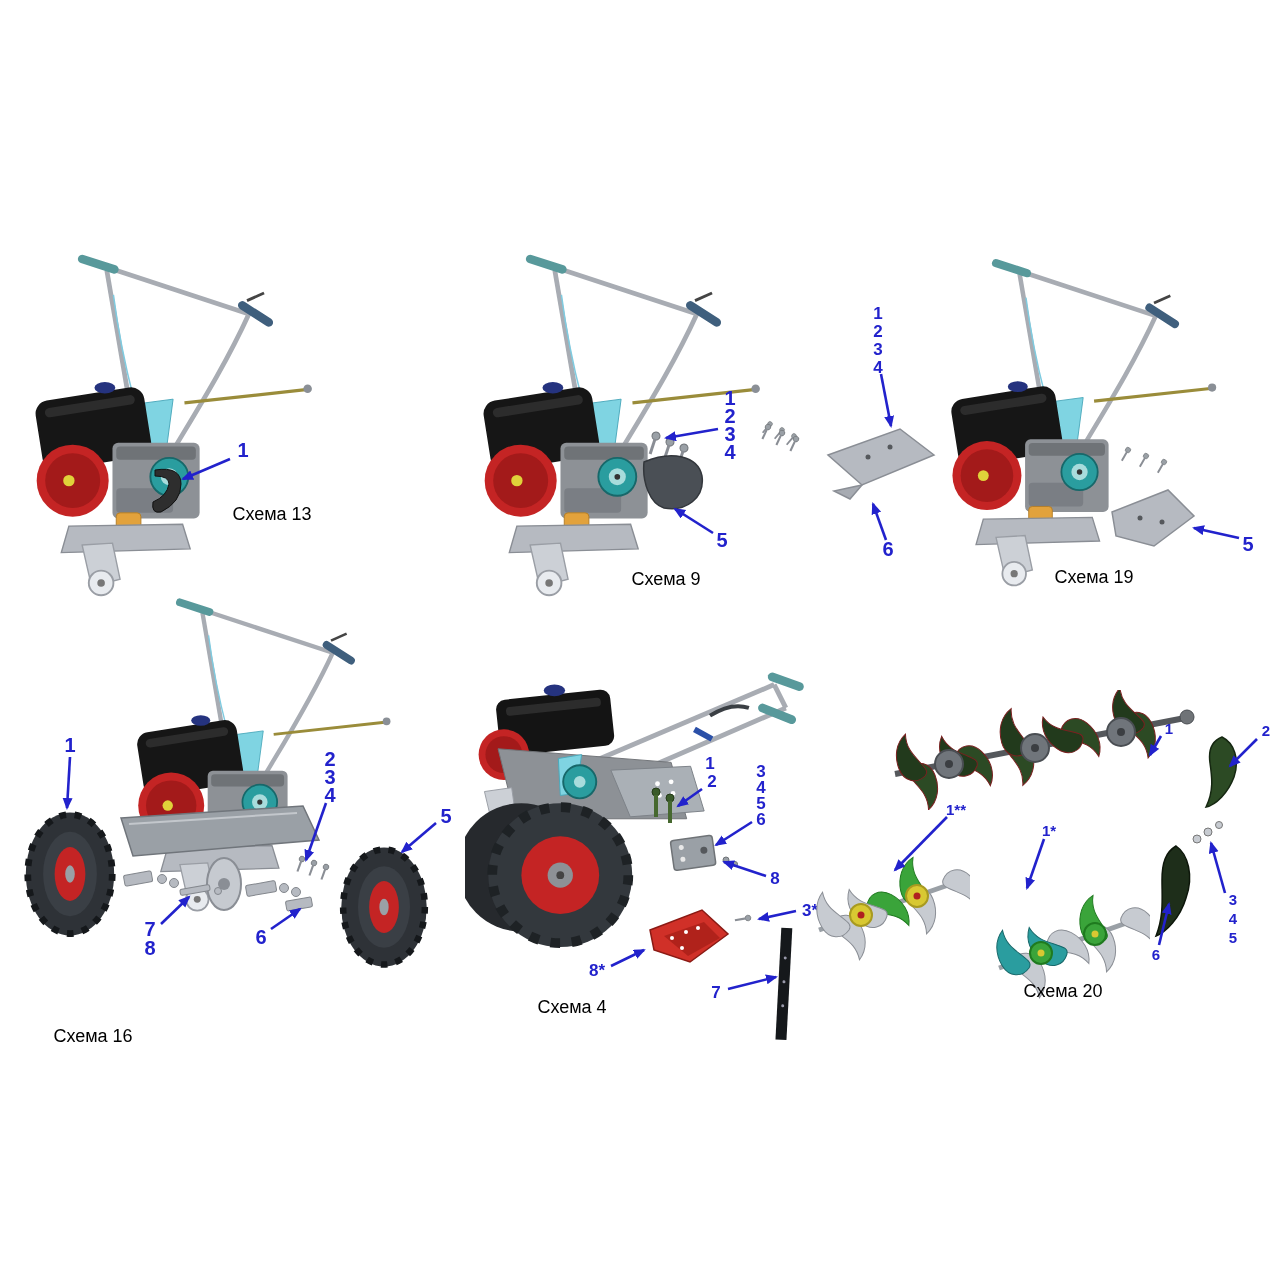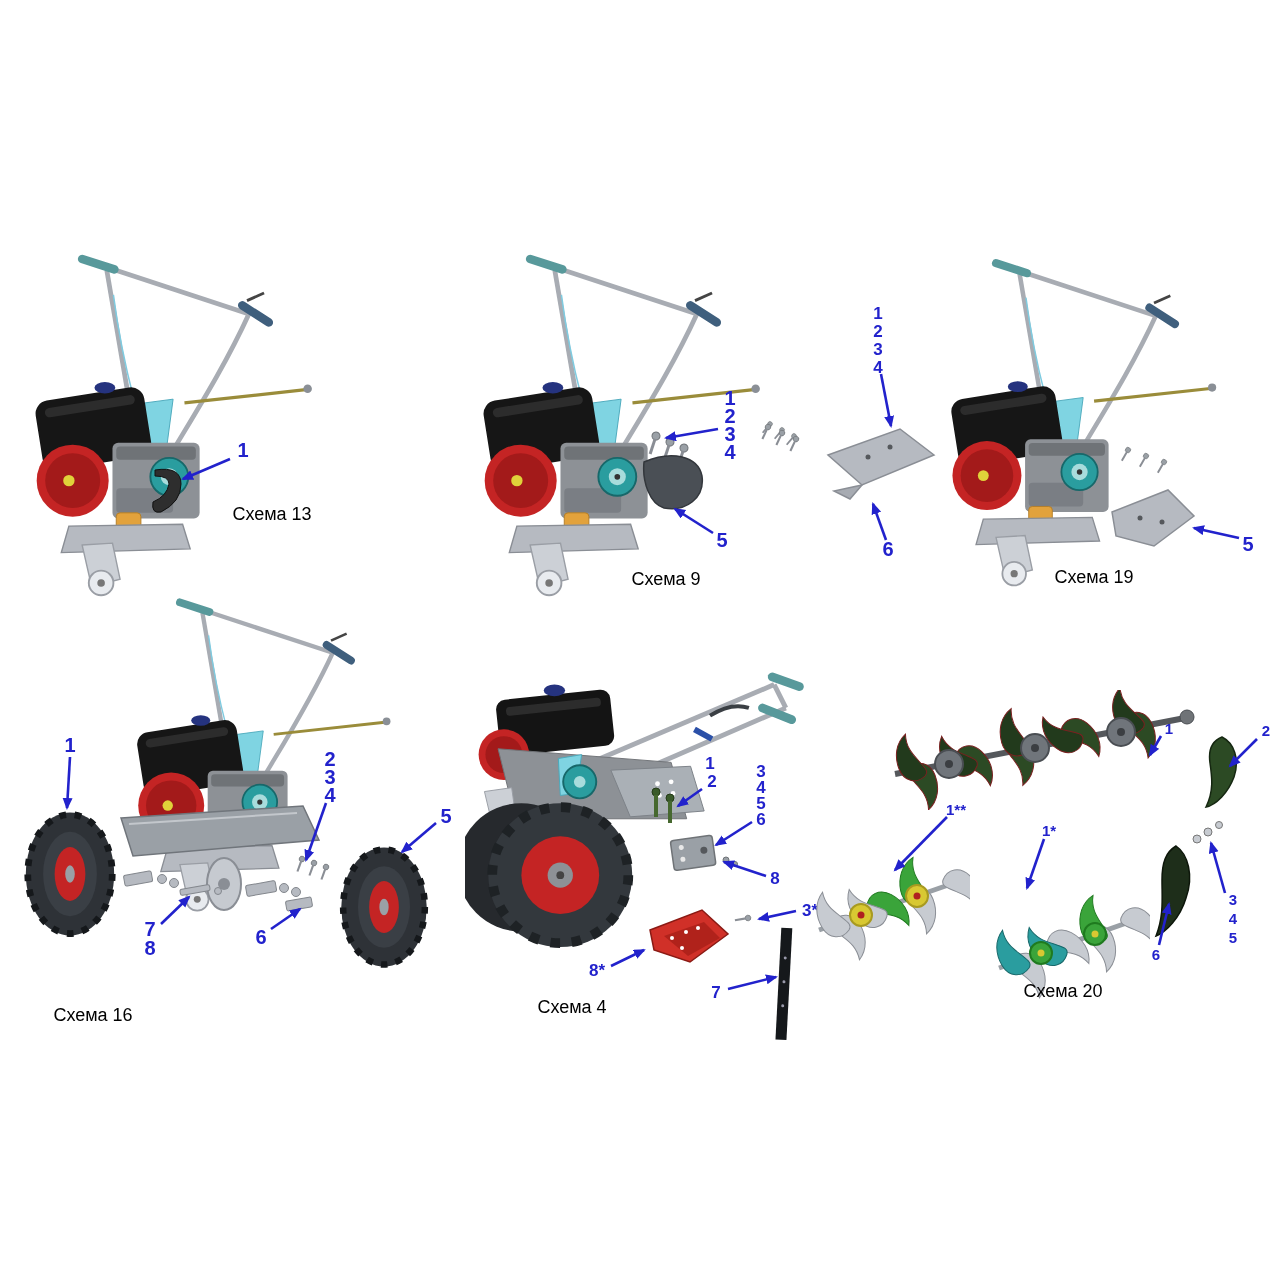--- a/index.html
+++ b/index.html
@@ -246,21 +246,21 @@
       <line class="arrow" x1="271" y1="929" x2="300" y2="909" marker-end="url(#ah)"></line>
     </svg>
     <div class="callout" style="left:70px;top:745px">1</div>
     <div class="callout" style="left:330px;top:759px">2</div>
     <div class="callout" style="left:330px;top:777px">3</div>
     <div class="callout" style="left:330px;top:795px">4</div>
     <div class="callout" style="left:446px;top:816px">5</div>
     <div class="callout" style="left:150px;top:929px">7</div>
     <div class="callout" style="left:150px;top:948px">8</div>
     <div class="callout" style="left:261px;top:937px">6</div>
-    <div class="label" style="left:93px;top:1015px">Схема 16</div>
+    <div class="label" style="left:93px;top:1036px">Схема 16</div>
   </section>
 
   <section class="panel">
     <svg class="illus" style="left:465px;top:665px;width:350px;height:292px" viewBox="0 0 360 300">
       <use href="#machine17" width="360" height="300"></use>
     </svg>
     <svg class="illus" style="left:640px;top:780px;width:180px;height:200px" viewBox="0 0 180 200">
       <g>
         <circle cx="16" cy="12" r="4" fill="#3a5a2a" stroke="#243a18"></circle>
         <rect x="14" y="15" width="4" height="22" fill="#46682f"></rect>

